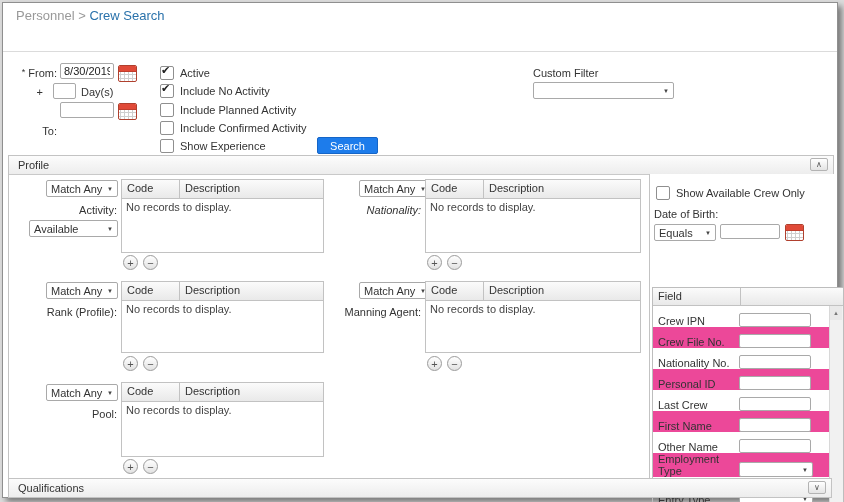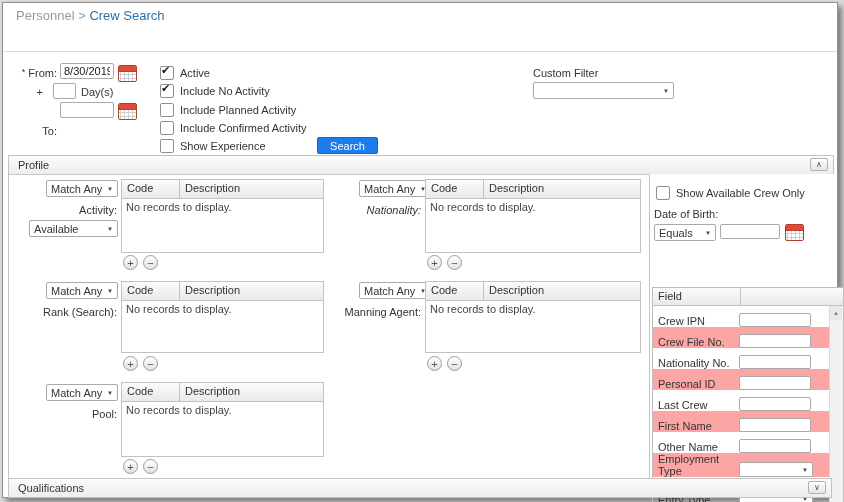--- a/index.html
+++ b/index.html
@@ -41,21 +41,21 @@
   .grid-body{font-size:11px;color:#444;padding:2px 4px;}
   .round{position:absolute;width:15px;height:15px;border-radius:50%;border:1px solid #9b9b9b;
          background:linear-gradient(#fff,#e2e2e2);color:#555;font-size:11px;line-height:12px;text-align:center;padding:0;}
   .grplbl{position:absolute;font-size:11px;color:#333;text-align:right;}
   .rpanel{position:absolute;left:640px;top:18px;width:186px;height:304px;border-left:1px solid #c3c3c3;background:#fff;}
   .ftable{position:absolute;left:2px;top:86px;width:192px;height:232px;border:1px solid #bdbdbd;box-sizing:border-box;overflow:hidden;margin-top:27px;}
   .fhead{display:flex;height:18px;background:linear-gradient(#fbfbfb,#e9e9e9);border-bottom:1px solid #c2c2c2;box-sizing:border-box;}
   .fh-label{width:88px;border-right:1px solid #c2c2c2;font-size:11px;color:#333;padding:2px 5px;box-sizing:border-box;}
   .frows{position:absolute;left:0;top:18px;right:13px;bottom:0;overflow:hidden;}
   .frow{display:flex;align-items:flex-end;min-height:21px;box-sizing:border-box;}
-  .frow.alt{background:#fca5a5;}
+  .frow.alt{background:#ec4899;}
   .frow .fl{width:86px;padding-left:5px;font-size:11px;color:#333;box-sizing:border-box;line-height:12px;}
   .frow input.inp{width:72px;height:14px;}
   .frow .sel{width:74px;height:15px;}
   .sbar{position:absolute;right:0;top:18px;bottom:0;width:13px;background:#f1f1f1;border-left:1px solid #d8d8d8;}
   .sbtn{position:absolute;left:0;width:12px;height:14px;background:#e9e9e9;color:#777;font-size:6px;
         text-align:center;line-height:14px;border:0;padding:0;}
   .qualbar{position:absolute;left:5px;top:475px;width:824px;height:20px;background:linear-gradient(#fcfcfc,#ededed);
            border:1px solid #c3c3c3;box-sizing:border-box;}
   .qualbar .t{position:absolute;left:9px;top:3px;font-size:11px;color:#333;}
 </style>
@@ -164,21 +164,21 @@
       </div>
       <div class="grid-body">No records to display.</div>
     </div>
     <button class="round" style="left:418px;top:99px;"><span>+</span></button>
     <button class="round" style="left:438px;top:99px;"><span>−</span></button>
 
     <div class="sel abs" style="left:37px;top:126px;width:72px;">
       <span>Match Any</span>
       <span class="arr">▼</span>
     </div>
-    <div class="grplbl" style="left:0;top:150px;width:108px;">Rank (Search):</div>
+    <div class="grplbl" style="left:0;top:150px;width:108px;">Rank (Profile):</div>
     <div class="grid" style="left:112px;top:125px;width:203px;height:72px;">
       <div class="grid-head">
         <div class="gh-cell gh-code">Code</div>
         <div class="gh-cell">Description</div>
       </div>
       <div class="grid-body">No records to display.</div>
     </div>
     <button class="round" style="left:114px;top:200px;"><span>+</span></button>
     <button class="round" style="left:134px;top:200px;"><span>−</span></button>
 

